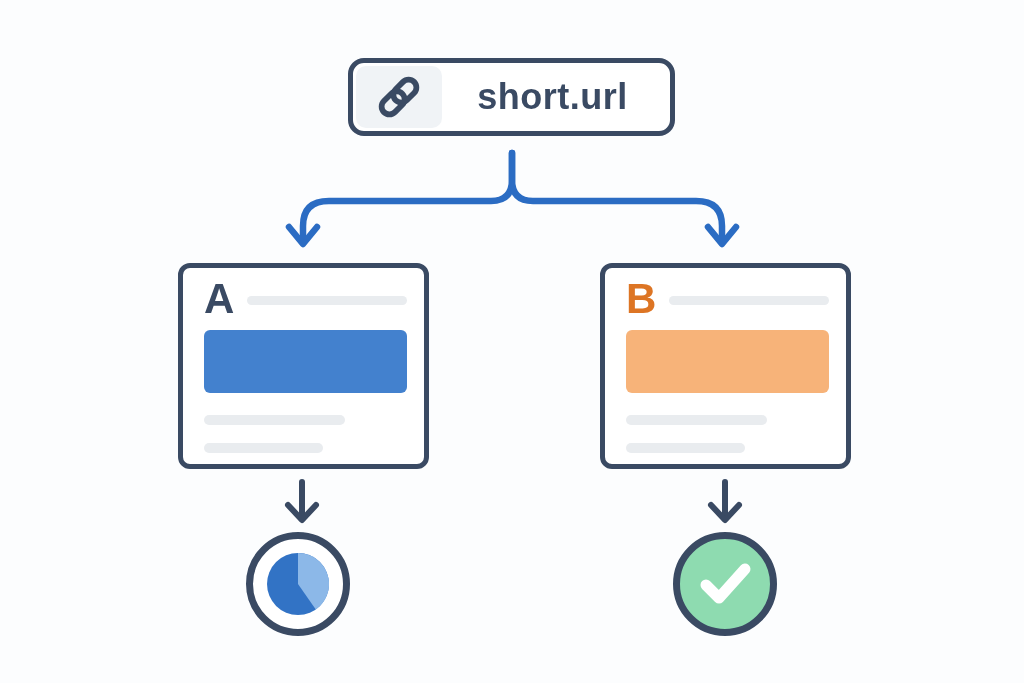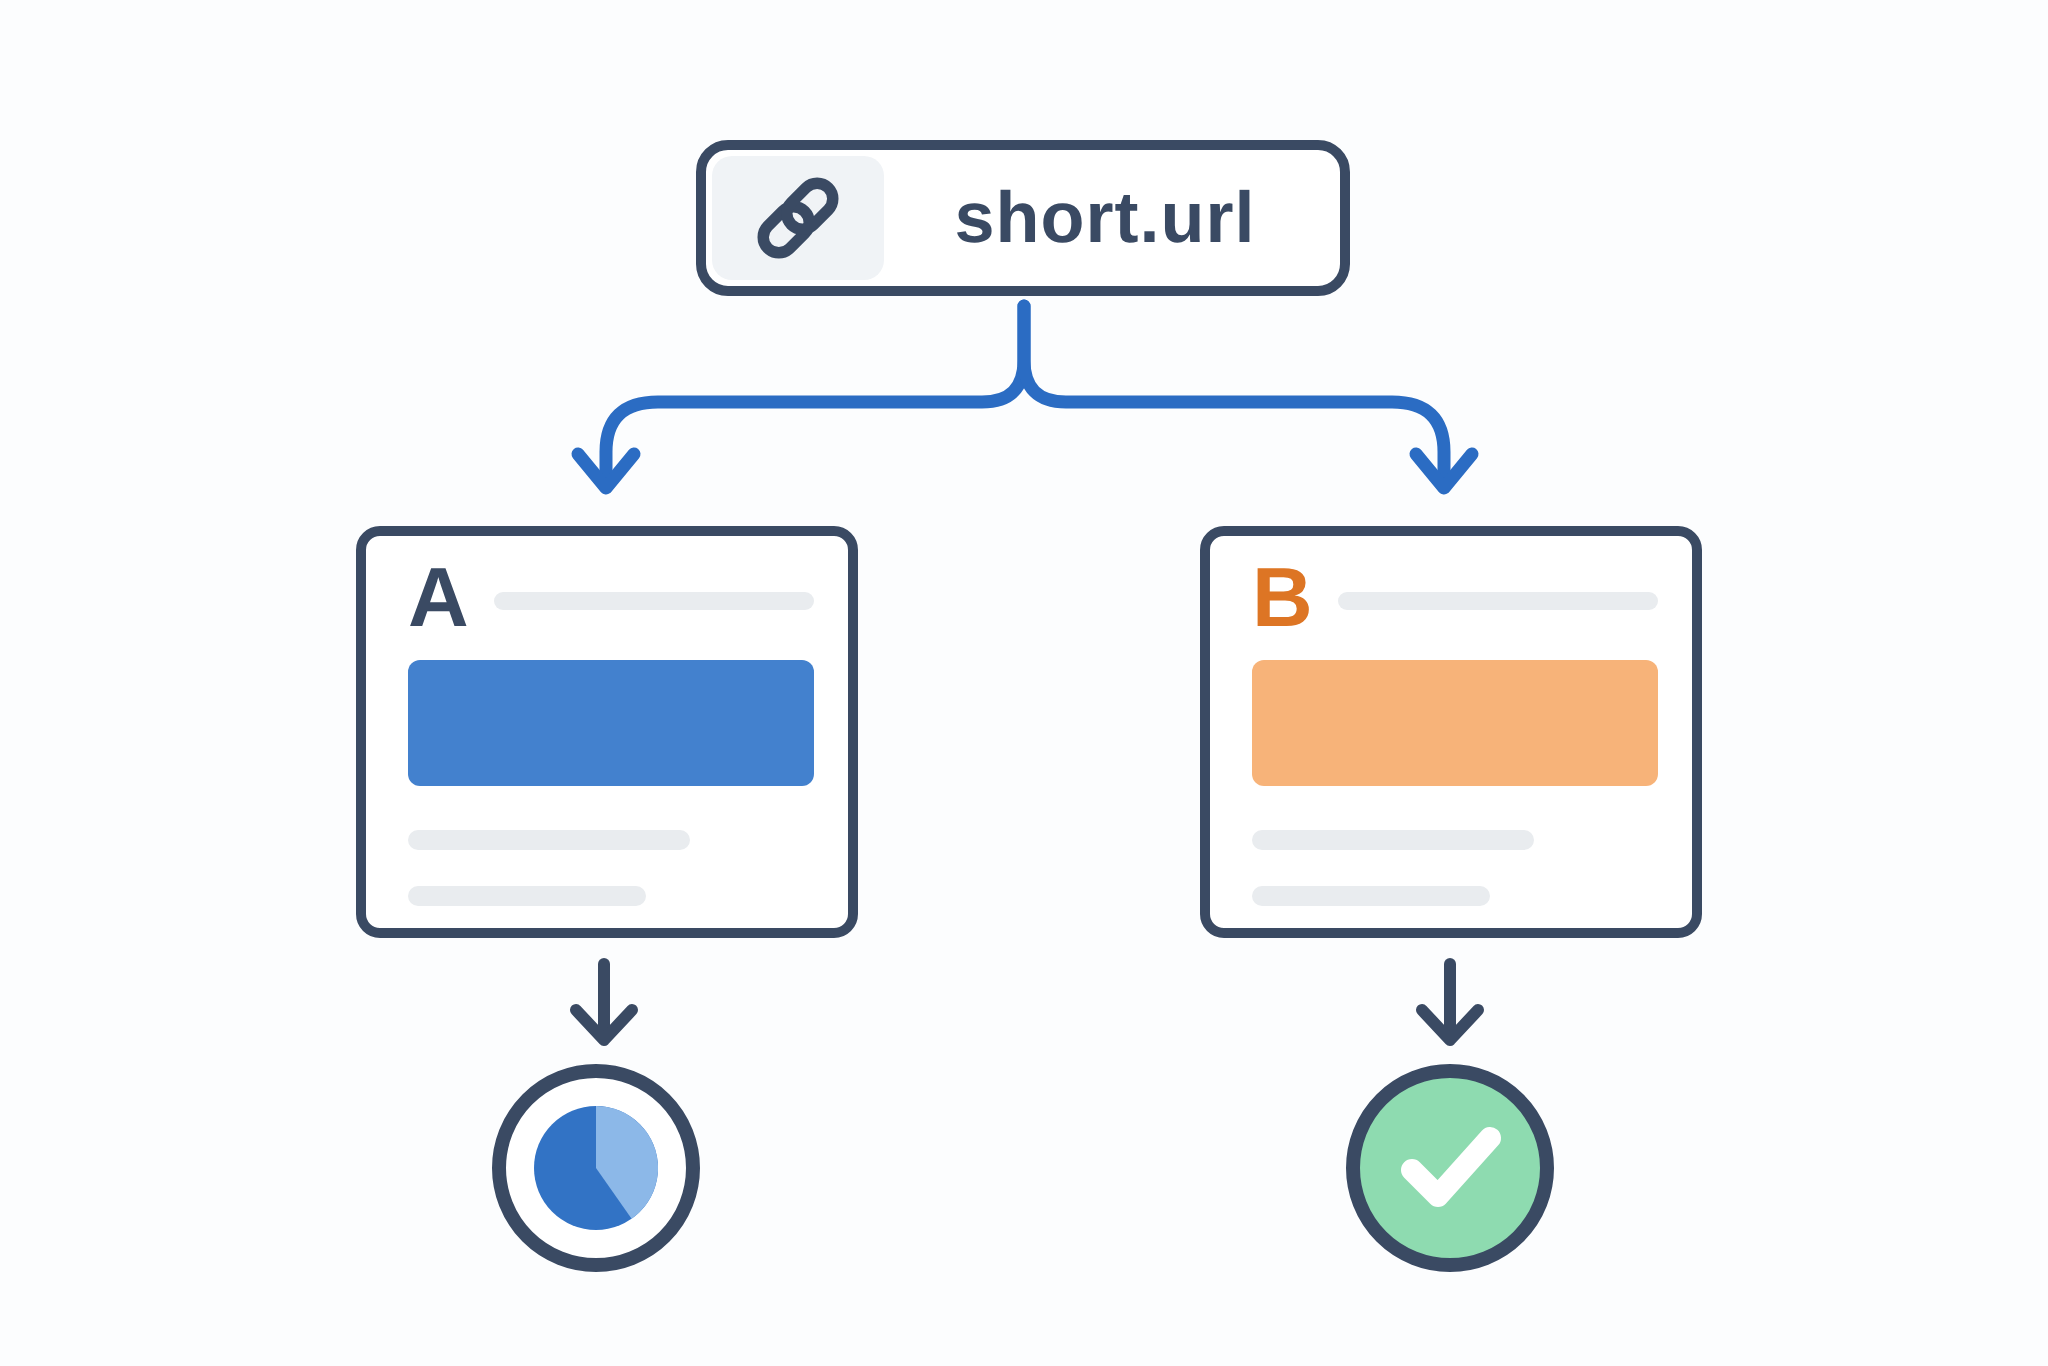--- a/index.html
+++ b/index.html
@@ -2,21 +2,21 @@
 <html><head>
 <meta charset="utf-8">
 <style>
   html,body{margin:0;padding:0;}
   body{font-family:"Liberation Sans","DejaVu Sans",sans-serif;}
   .canvas{
     position:relative;width:1024px;height:683px;background:#fcfdfe;overflow:hidden;
   }
   
   .url-box{
-    position:absolute;left:348px;top:70px;width:327px;height:78px;
+    position:absolute;left:348px;top:58px;width:327px;height:78px;
     box-sizing:border-box;border:5px solid #3a4a63;border-radius:16px;
     background:#ffffff;display:flex;align-items:stretch;
   }
   .url-icon-panel{
     width:86px;margin:3px;border-radius:10px;background:#f0f3f6;
     display:flex;align-items:center;justify-content:center;flex:none;
   }
   .url-label{
     flex:1;display:flex;align-items:center;justify-content:center;
     font-size:36px;font-weight:bold;color:#3a4a63;letter-spacing:0.5px;

